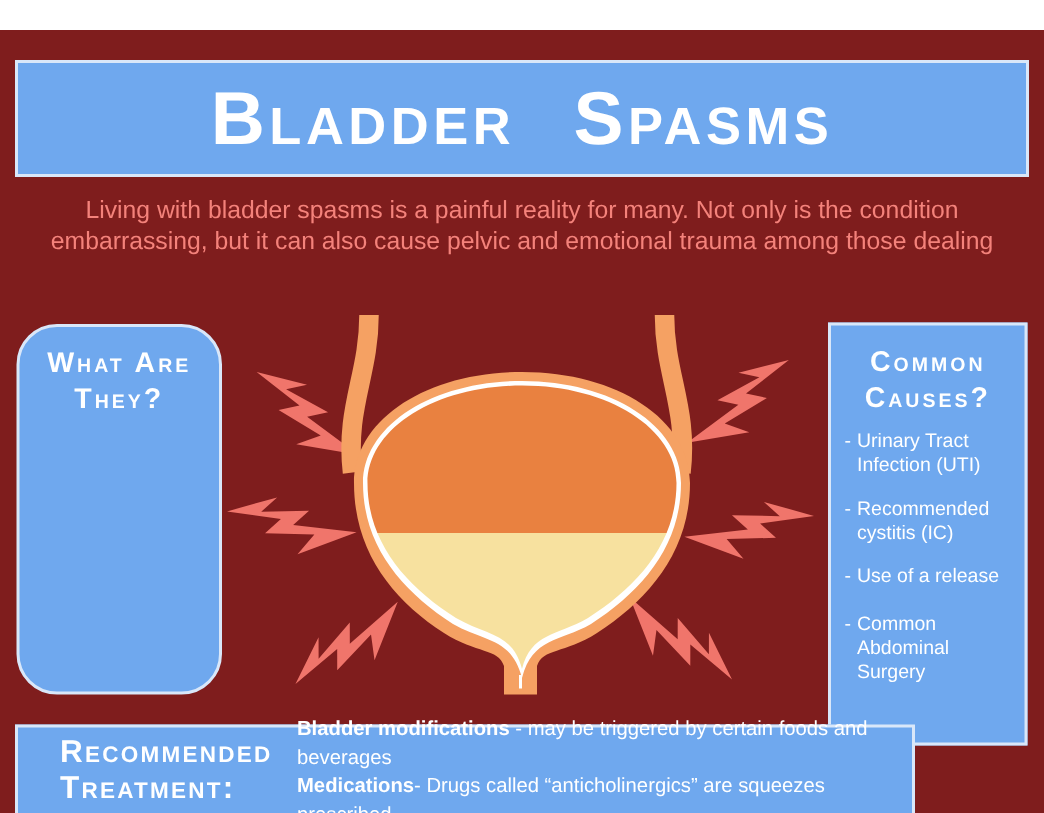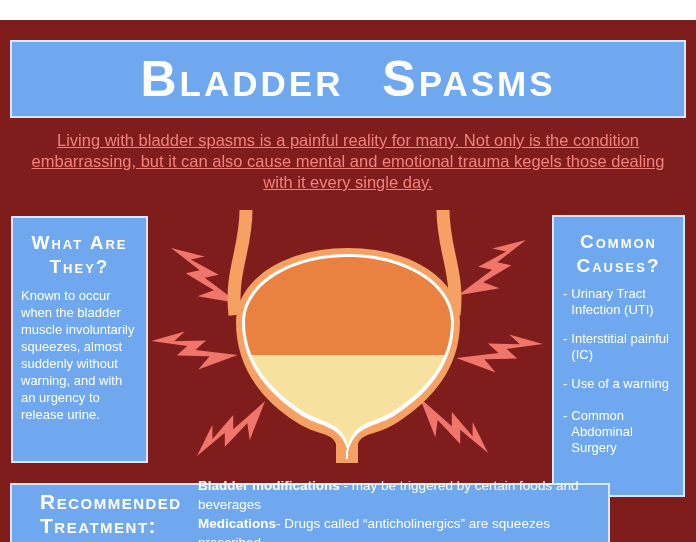--- a/index.html
+++ b/index.html
@@ -14,33 +14,33 @@
     background:#6FA8EE;border:2px solid #D9E7F9;box-sizing:border-box;
     display:flex;align-items:center;justify-content:center;
   }
   .banner h1{
     margin:0;color:#ffffff;font-size:50px;font-weight:bold;
     font-variant:small-caps;letter-spacing:3px;word-spacing:22px;line-height:1;
   }
   
   .intro{
     position:absolute;left:0;top:110px;width:696px;text-align:center;
-    color:#F4827B;font-size:16.5px;line-height:21px;font-weight:500;text-decoration:underline;
+    color:#F4827B;font-size:16.5px;line-height:21px;font-weight:500;
   }
   
   .panel{
     position:absolute;background:#6FA8EE;border:2px solid #D9E7F9;box-sizing:border-box;
     color:#ffffff;padding:9px 7px;
   }
   .panel h2{
     margin:4px 0 8px 0;text-align:center;color:#ffffff;
     font-size:19px;font-weight:bold;font-variant:small-caps;
     letter-spacing:2px;line-height:1.25;
   }
-  .panel-left{left:11px;top:196px;width:137px;height:247px;}
+  .panel-left{left:11px;top:196px;width:137px;height:247px;border-radius:27px;}
   .panel-right{left:552px;top:195px;width:133px;height:282px;}
   .panel p{margin:8px 1px 0 1px;font-size:13px;line-height:17px;}
   .cause{display:flex;gap:4px;font-size:13px;line-height:16px;margin:0 0 13px 2px;}
   .cause .dash{flex:0 0 auto;}
   
   .treatbar{
     position:absolute;left:10px;top:463px;width:600px;height:62px;
     background:#6FA8EE;border:2px solid #D9E7F9;box-sizing:border-box;
     display:flex;align-items:center;color:#ffffff;padding-left:12px;
   }
@@ -57,42 +57,40 @@
 <body>
 
 <div class="canvas">
 
   <header class="banner">
     <h1>Bladder Spasms</h1>
   </header>
 
   <div class="intro">
     <div>Living with bladder spasms is a painful reality for many. Not only is the condition</div>
-    <div>embarrassing, but it can also cause mental and emotional trauma kegels those dealing</div>
-    <div>with it every single day.</div>
+    <div>embarrassing, but it can also cause pelvic and emotional trauma among those dealing</div>
   </div>
 
   <aside class="panel panel-left">
     <h2>What Are They?</h2>
-    <p>Known to occur when the bladder muscle involuntarily squeezes, almost suddenly without warning, and with an urgency to release urine.</p>
   </aside>
 
   <aside class="panel panel-right">
     <h2>Common Causes?</h2>
     <div class="cause">
       <span class="dash">-</span>
       <span>Urinary Tract Infection (UTI)</span>
     </div>
     <div class="cause">
       <span class="dash">-</span>
-      <span>Interstitial painful (IC)</span>
+      <span>Recommended cystitis (IC)</span>
     </div>
     <div class="cause">
       <span class="dash">-</span>
-      <span>Use of a warning</span>
+      <span>Use of a release</span>
     </div>
     <div class="cause" style="margin-top:16px;">
       <span class="dash">-</span>
       <span>Common Abdominal Surgery</span>
     </div>
   </aside>
 
   <svg class="illustration" viewBox="0 0 420 290">
     <defs>
       <linearGradient id="fillSplit" gradientUnits="userSpaceOnUse" x1="0" y1="57" x2="0" y2="246">

